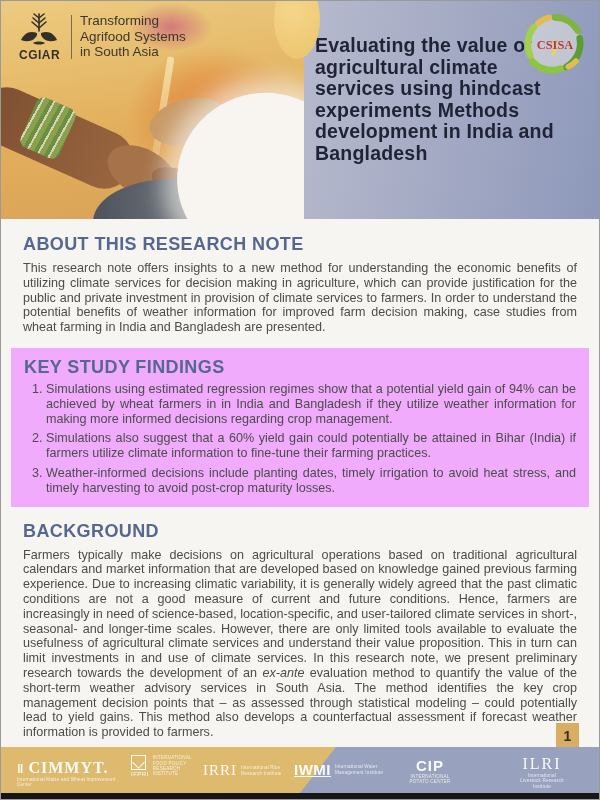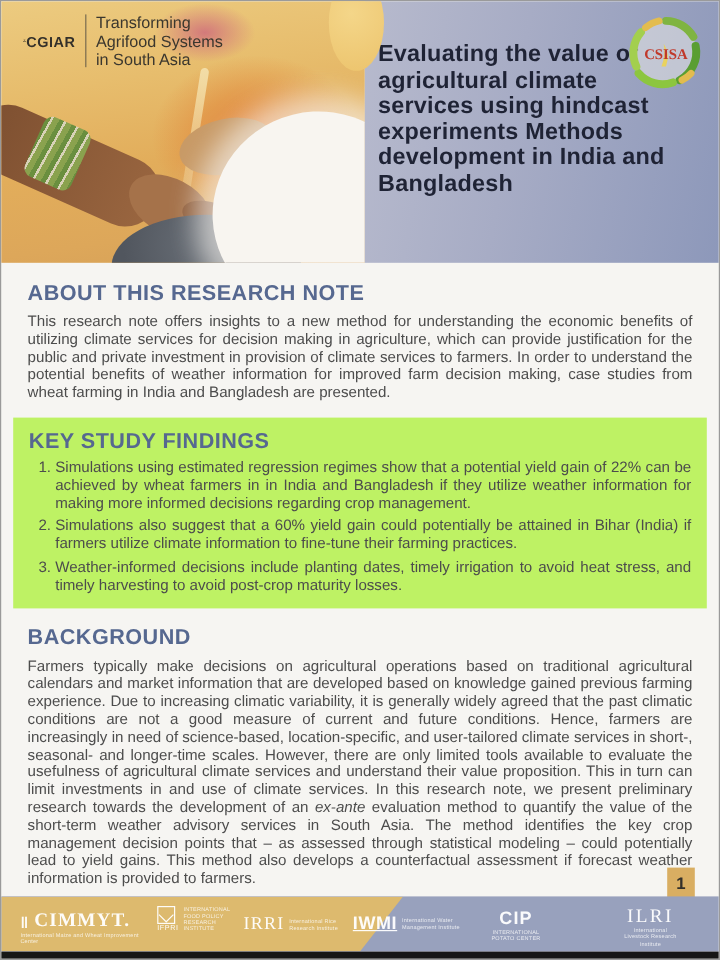--- a/index.html
+++ b/index.html
@@ -33,21 +33,21 @@
   .art-hand2{ left:148px; top:98px; width:80px; height:46px; border-radius:50%;
     background:#c89a66; transform:rotate(-12deg); }
   .art-grain{ left:158px; top:55px; width:7px; height:110px; transform:rotate(9deg); border-radius:4px;
     background:linear-gradient(180deg, rgba(243,223,170,.95), rgba(243,223,170,.25)); }
   .art-pot{ left:92px; top:178px; width:158px; height:86px; border-radius:50%;
     background:radial-gradient(circle at 50% 30%, #6a7078, #51565e 70%); }
   .art-white{ right:-48px; top:92px; width:175px; height:170px; border-radius:50%;
     background:#f8f5f0; transform:rotate(-14deg); box-shadow:0 0 22px 14px rgba(248,245,240,.65); }
 
   .cgiar{ position:absolute; left:18px; top:10px; display:flex; align-items:center; gap:8px; }
-  .cgiar-mark{ display:flex; align-items:center; width:44px; }
+  .cgiar-mark{ display:flex; flex-direction:column; width:44px; }
   .cgiar-word{ font-weight:bold; font-size:12px; letter-spacing:.5px; color:#33302a; margin-top:1px; }
   .cgiar-divider{ width:1px; height:44px; background:#4a463e; opacity:.7; }
   .cgiar-tagline{ font-size:13.5px; line-height:15.5px; color:#3b372e; font-weight:500; }
 
   .gold-blob{ position:absolute; left:273px; top:-22px; width:46px; height:80px;
     border-radius:50%; background:radial-gradient(circle at 40% 40%, #f4d689, #ecc36c); z-index:3; }
 
   .title-panel{
     position:absolute; left:303px; top:0; right:0; height:218px;
     background:linear-gradient(100deg,#b7bacd 0%,#a7acc5 42%,#8d98ba 100%);
@@ -67,21 +67,21 @@
   .sec-h{
     font-size:18px; font-weight:bold; letter-spacing:.4px; color:#566890;
   }
   .body-txt{
     font-size:12.6px; line-height:14.8px; color:#4c4c4c; text-align:justify;
   }
   .sec-about{ margin:15px 22px 0 22px; }
   .sec-about .body-txt{ margin-top:6px; }
 
   .findings-box{
-    margin:13px 10px 0 10px; background:#bef264; padding:9px 13px 11px 13px;
+    margin:13px 10px 0 10px; background:#f0abfc; padding:9px 13px 11px 13px;
   }
   .findings-box ol{ margin-top:4px; padding-left:22px; }
   .findings-box li{ font-size:12.6px; line-height:14.8px; color:#4c4c4c; text-align:justify; margin-bottom:5px; }
   .findings-box li::marker{ color:#4c4c4c; }
   .findings-box li:last-child{ margin-bottom:0; }
 
   .sec-background{ margin:14px 22px 0 22px; }
   .sec-background .body-txt{ margin-top:6px; }
   .sec-background em{ font-style:italic; }
 
@@ -181,21 +181,21 @@
   <main class="content">
 
     <section class="sec-about">
       <h2 class="sec-h">ABOUT THIS RESEARCH NOTE</h2>
       <p class="body-txt">This research note offers insights to a new method for understanding the economic benefits of utilizing climate services for decision making in agriculture, which can provide justification for the public and private investment in provision of climate services to farmers. In order to understand the potential benefits of weather information for improved farm decision making, case studies from wheat farming in India and Bangladesh are presented.</p>
     </section>
 
     <section class="findings-box">
       <h2 class="sec-h">KEY STUDY FINDINGS</h2>
       <ol>
-        <li><span>Simulations using estimated regression regimes show that a potential yield gain of 22% can be achieved by wheat farmers in in India and Bangladesh if they utilize weather information for making more informed decisions regarding crop management.</span></li>
+        <li><span>Simulations using estimated regression regimes show that a potential yield gain of 94% can be achieved by wheat farmers in in India and Bangladesh if they utilize weather information for making more informed decisions regarding crop management.</span></li>
         <li><span>Simulations also suggest that a 60% yield gain could potentially be attained in Bihar (India) if farmers utilize climate information to fine-tune their farming practices.</span></li>
         <li><span>Weather-informed decisions include planting dates, timely irrigation to avoid heat stress, and timely harvesting to avoid post-crop maturity losses.</span></li>
       </ol>
     </section>
 
     <section class="sec-background">
       <h2 class="sec-h">BACKGROUND</h2>
       <p class="body-txt">
         <span>Farmers typically make decisions on agricultural operations based on traditional agricultural calendars and market information that are developed based on knowledge gained previous farming experience. Due to increasing climatic variability, it is generally widely agreed that the past climatic conditions are not a good measure of current and future conditions. Hence, farmers are increasingly in need of science-based, location-specific, and user-tailored climate services in short-, seasonal- and longer-time scales. However, there are only limited tools available to evaluate the usefulness of agricultural climate services and understand their value proposition. This in turn can limit investments in and use of climate services. In this research note, we present preliminary research towards the development of an</span>
         <em>ex-ante</em>

